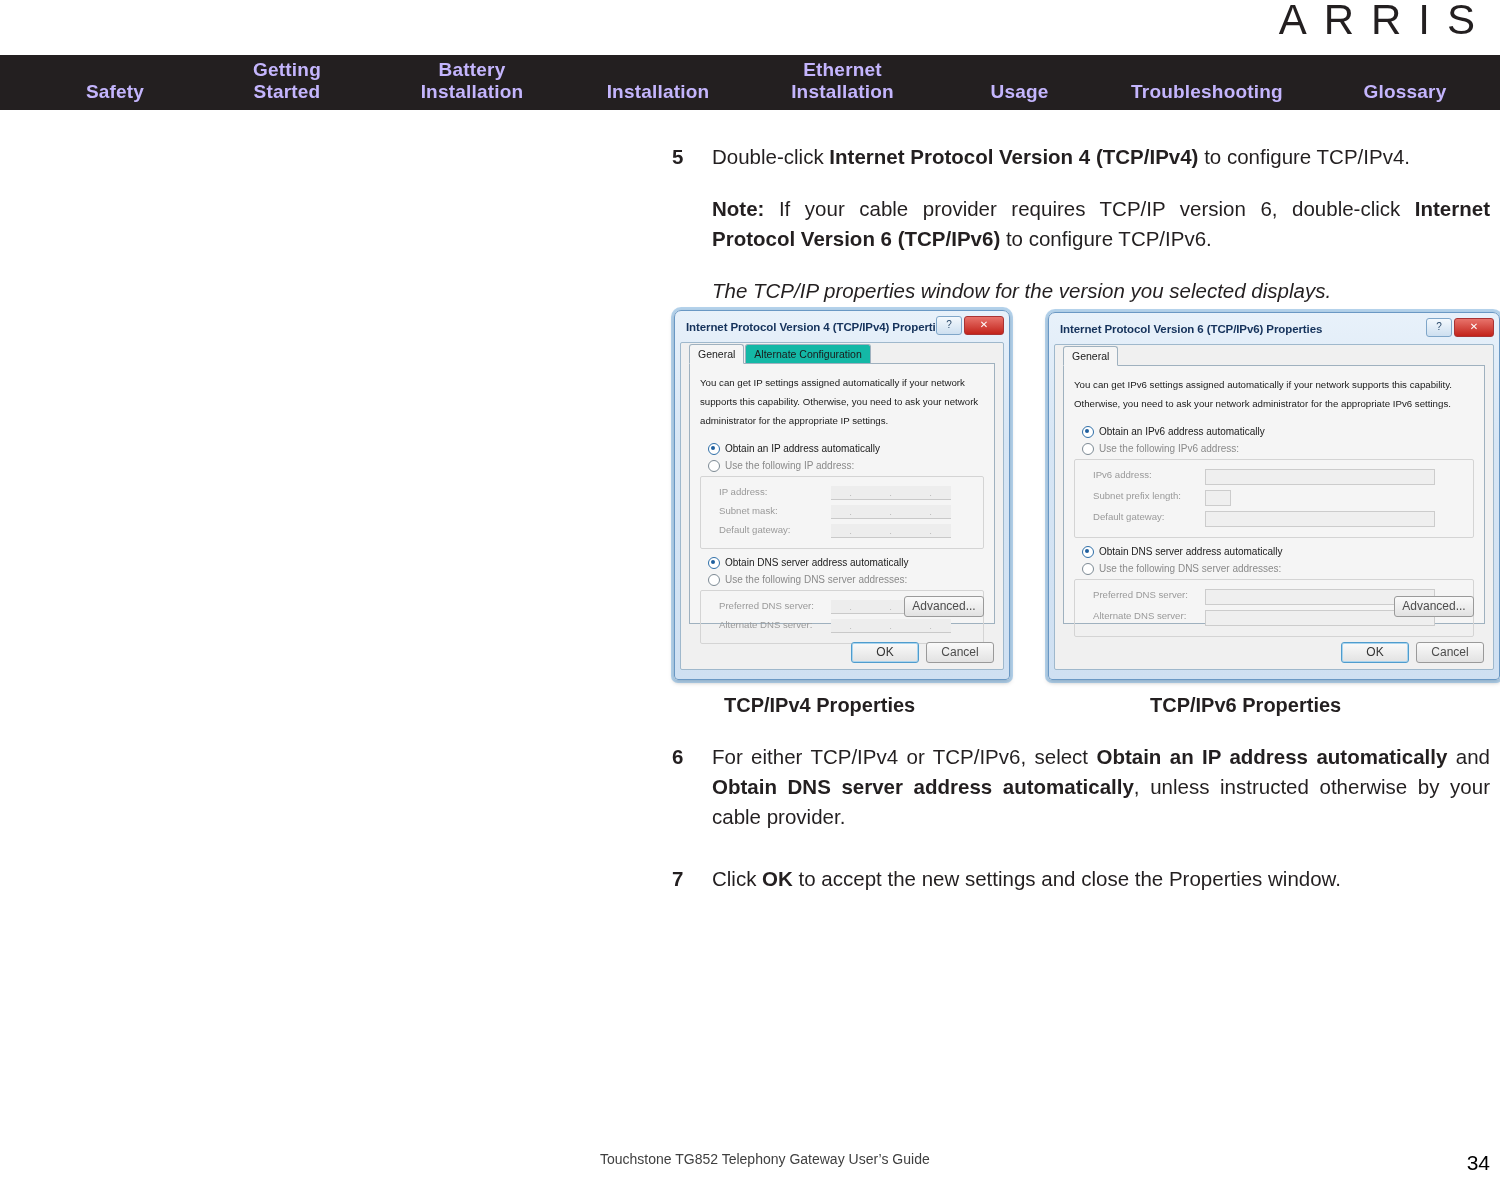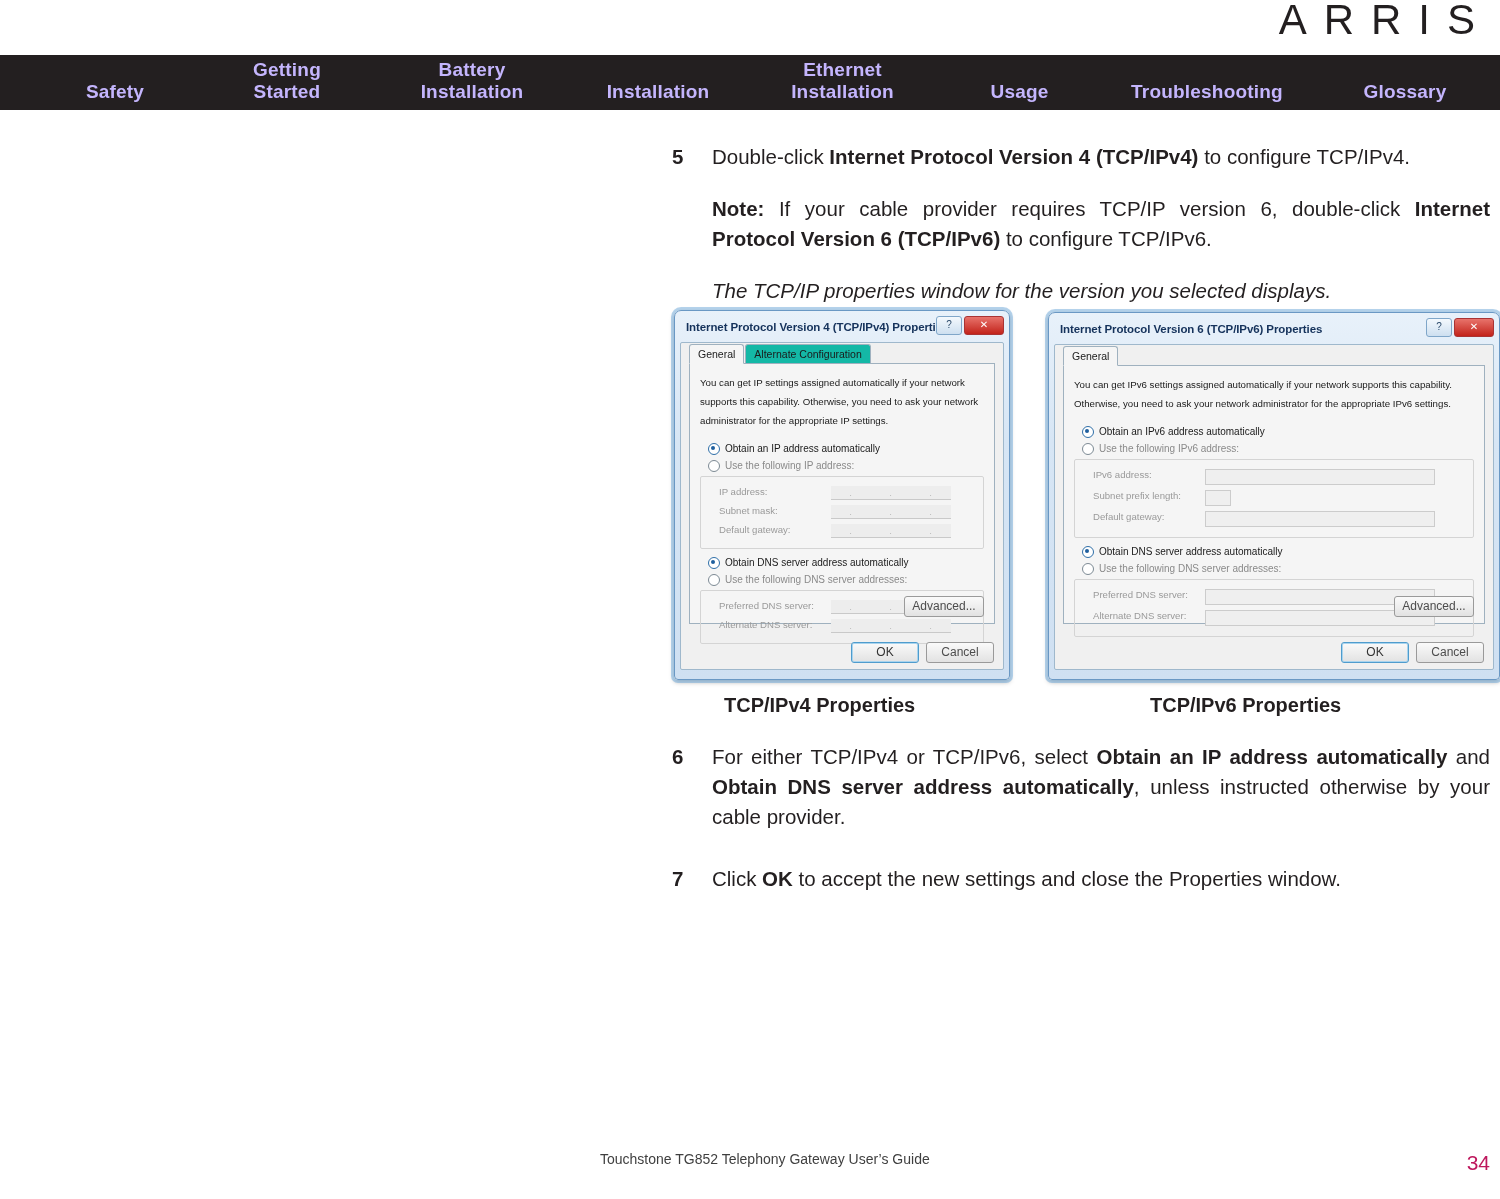--- a/index.html
+++ b/index.html
@@ -337,21 +337,21 @@
     left: 600px;
     top: 0;
     font-size: 14px;
     color: #3f3f3f;
   }
   .footer-page {
     position: absolute;
     right: 10px;
     top: 0;
     font-size: 21px;
-    color: #be185d;
+    color: #000000;
   }
 </style>
 </head>
 <body>
 
 <div class="brand-bar">
   <div class="brand-logo">ARRIS</div>
 </div>
 
 <div class="navbar">

